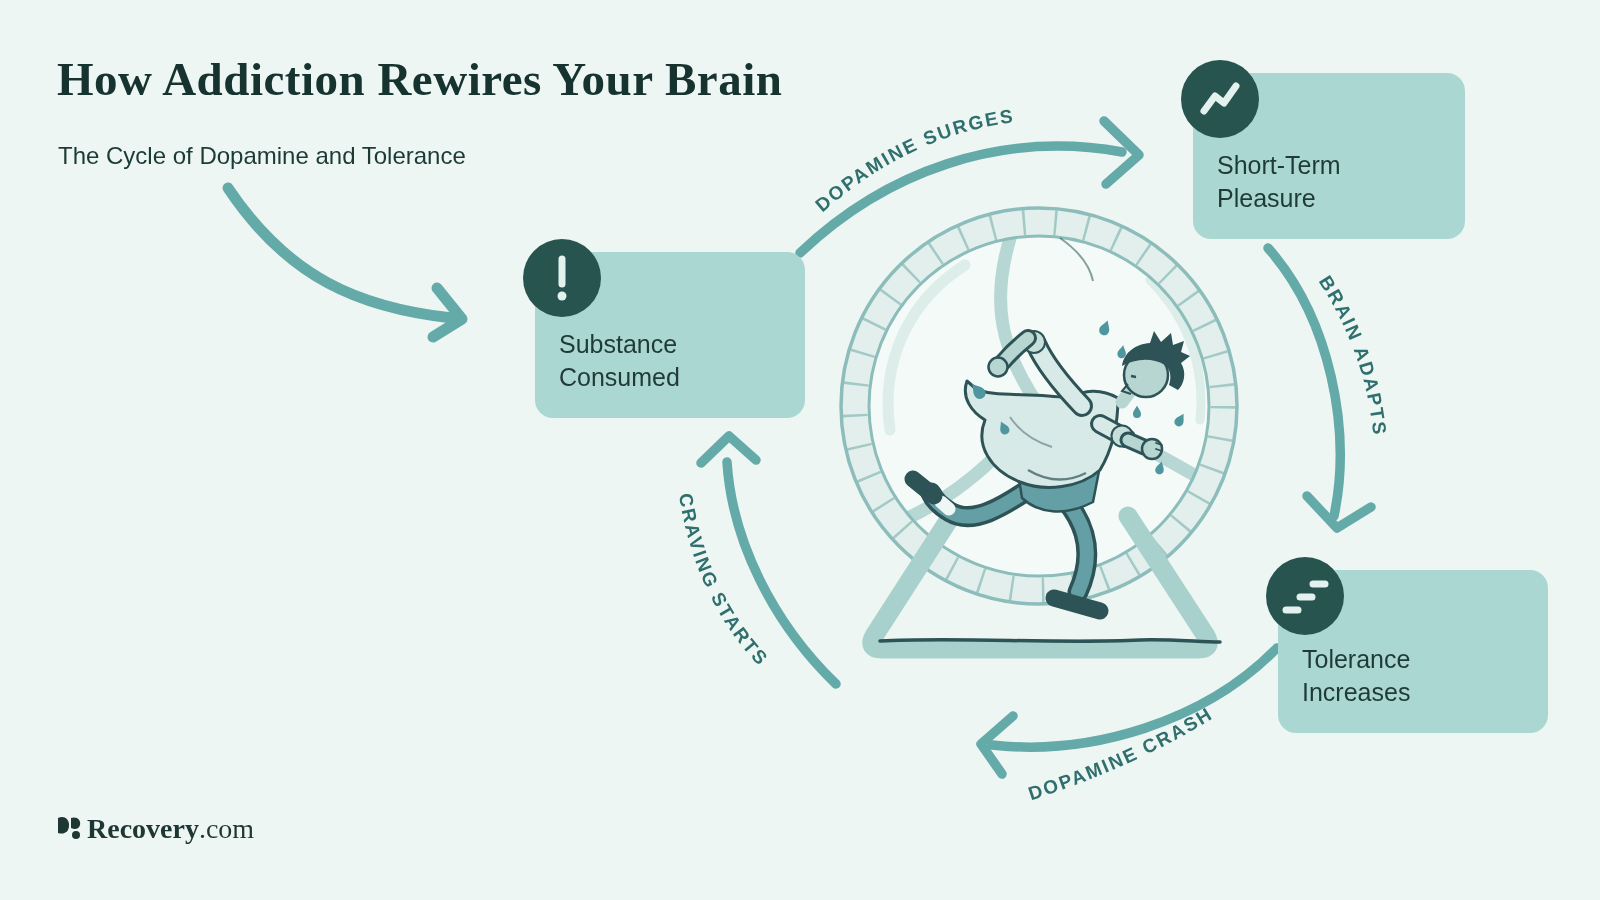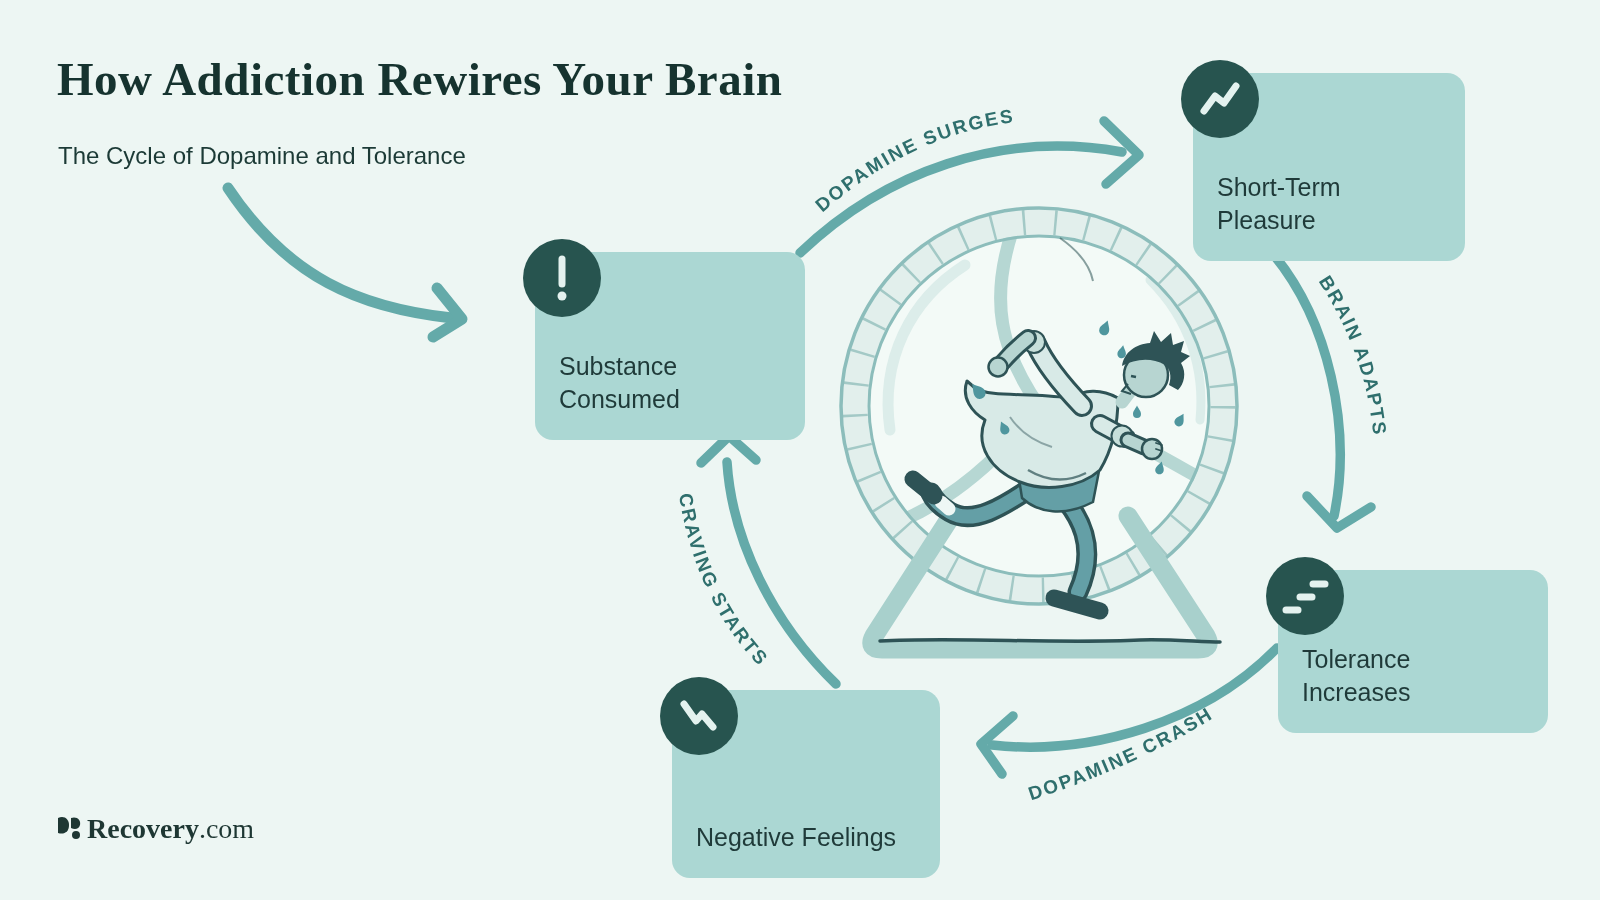--- a/index.html
+++ b/index.html
@@ -2,21 +2,21 @@
 <html><head>
 <meta charset="utf-8">
 <style>
   html,body{margin:0;padding:0;background:#edf6f3;}
   .stage{position:relative;width:1600px;height:900px;overflow:hidden;background:#edf6f3;
          font-family:"Liberation Sans",sans-serif;}
   .scene{position:absolute;left:0;top:0;}
   .title{position:absolute;left:57px;top:52px;font-family:"Liberation Serif",serif;
          font-weight:600;font-size:47px;letter-spacing:.5px;color:#16332f;}
   .subtitle{position:absolute;left:58px;top:124px;font-size:24px;color:#1c3a36;margin-top:18px;}
-  .card{position:absolute;width:270px;height:188px;background:#abd7d3;border-radius:18px;
+  .card{position:absolute;width:270px;height:166px;background:#abd7d3;border-radius:18px;
         display:flex;align-items:flex-end;padding:24px;box-sizing:border-box;}
   .card .label{font-size:25px;line-height:1.32;color:#1f3a39;font-weight:500;}
   .icon-circle{position:absolute;left:-12px;top:-13px;width:78px;height:78px;border-radius:50%;
         background:#27544f;display:flex;align-items:center;justify-content:center;}
   .card-substance{left:535px;top:252px;}
   .card-pleasure{left:1193px;top:73px;width:272px;}
   .card-tolerance{left:1278px;top:570px;height:163px;}
   .card-negative{left:672px;top:690px;width:268px;}
   .curve-label{font-size:19px;font-weight:600;letter-spacing:2px;fill:#2f6f6d;}
   .logo{position:absolute;left:56px;top:813px;display:flex;align-items:center;gap:4px;}
@@ -187,28 +187,20 @@
         <g stroke="#e4f2ef" stroke-width="7" stroke-linecap="round">
           <line x1="20" y1="53" x2="32" y2="53"></line>
           <line x1="34" y1="40" x2="46" y2="40"></line>
           <line x1="47" y1="27" x2="59" y2="27"></line>
         </g>
       </svg>
     </div>
     <div class="label">Tolerance Increases</div>
   </div>
 
-  <div class="card card-negative">
-    <div class="icon-circle">
-      <svg width="78" height="78" viewBox="0 0 78 78">
-        <polyline points="24,27 36,44 42,37 53,50" fill="none" stroke="#e4f2ef" stroke-width="7" stroke-linecap="round" stroke-linejoin="round"></polyline>
-      </svg>
-    </div>
-    <div class="label">Negative Feelings</div>
-  </div>
 
   <div class="logo">
     <svg width="27" height="28" viewBox="0 0 27 28">
       <g fill="#1e3733">
         <path d="M 2,3 C 8,0 13,4 13,10 C 13,17 8,20 2,18 Z"></path>
         <path d="M 15,3 C 21,1 25,5 24,10 C 23,14 19,15 15,13 Z"></path>
         <circle cx="20" cy="20" r="4"></circle>
       </g>
     </svg>
     <div class="logo-text"><b>Recovery</b><span>.com</span></div>

